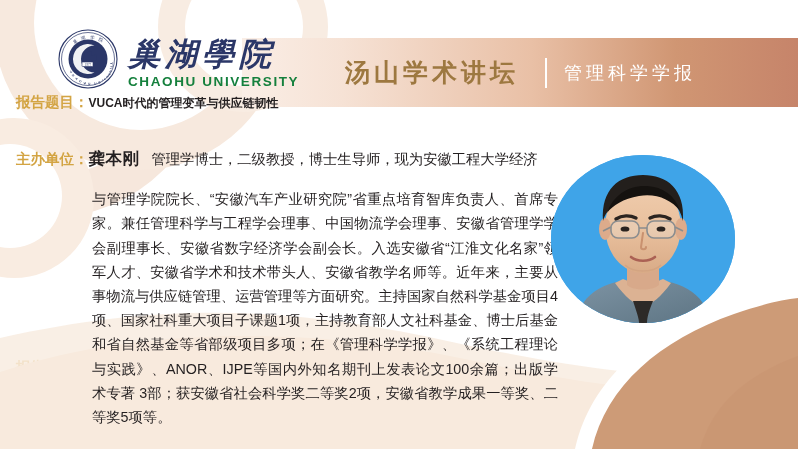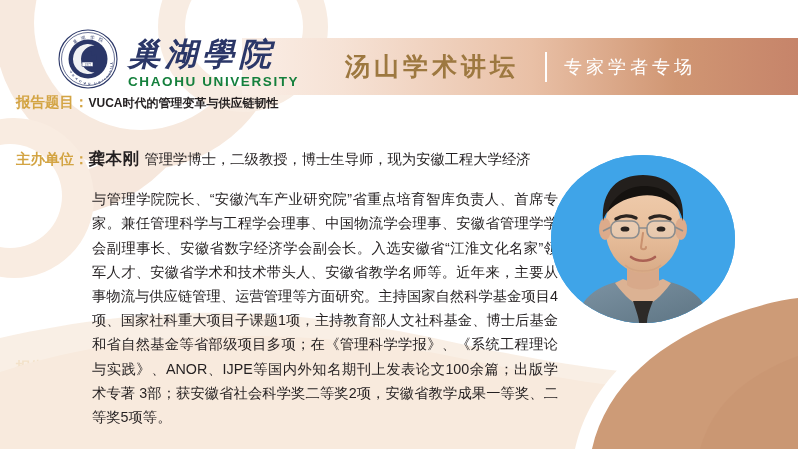--- a/index.html
+++ b/index.html
@@ -64,21 +64,21 @@
     left: -42px; top: 144px;
     background: #ffffff;
   }
 
   
   .banner {
     position: absolute;
     left: 242px;
     top: 38px;
     width: 556px;
-    height: 57px;
+    height: 69px;
     background: linear-gradient(to right,
         #faeee6 0%,
         #f6e2d5 18%,
         #e9c0a6 52%,
         #d09673 78%,
         #c6846a 100%);
   }
   .banner-inner {
     position: absolute;
     left: 0; top: 0; right: 0; bottom: 0;
@@ -170,21 +170,21 @@
     left: 16px;
     top: 131px;
     width: 600px;
   }
   .bio-lead { display: flex; align-items: baseline; }
   .bio-name {
     color: #231f20;
     font-size: 16.5px;
     font-weight: bold;
     letter-spacing: 0.5px;
-    margin-right: 5px;
+    margin-right: 12px;
     white-space: nowrap;
   }
   .bio-body {
     color: #231f20;
     font-size: 14.3px;
     line-height: 24.2px;
     text-align: justify;
     position: relative;
     z-index: 4;
     margin-top: 16px;
@@ -230,21 +230,21 @@
     <div class="circ ring-e"></div>
     <div class="circ ring-f"></div>
     <div class="circ ring-g"></div>
     <div class="circ ring-h"></div>
   </div>
 
   <div class="banner">
     <div class="banner-inner">
       <span class="banner-main">汤山学术讲坛</span>
       <span class="banner-div"></span>
-      <span class="banner-sub">专家学者专场</span>
+      <span class="banner-sub">管理科学学报</span>
     </div>
   </div>
 
   <div class="logo-wrap">
     <div class="emblem">
       <svg viewBox="0 0 60 60" xmlns="http://www.w3.org/2000/svg">
         <circle cx="30" cy="30" r="29" fill="none" stroke="#2b3768" stroke-width="1.1"></circle>
         <circle cx="30" cy="30" r="26.5" fill="none" stroke="#2b3768" stroke-width="0.7"></circle>
         <circle cx="30" cy="30" r="19.5" fill="#2b3768"></circle>
         <path d="M36.5 16.5 A15 15 0 1 0 36.5 43.5 A11.5 11.5 0 1 1 36.5 16.5 Z" fill="#ffffff" opacity="0.93"></path>

